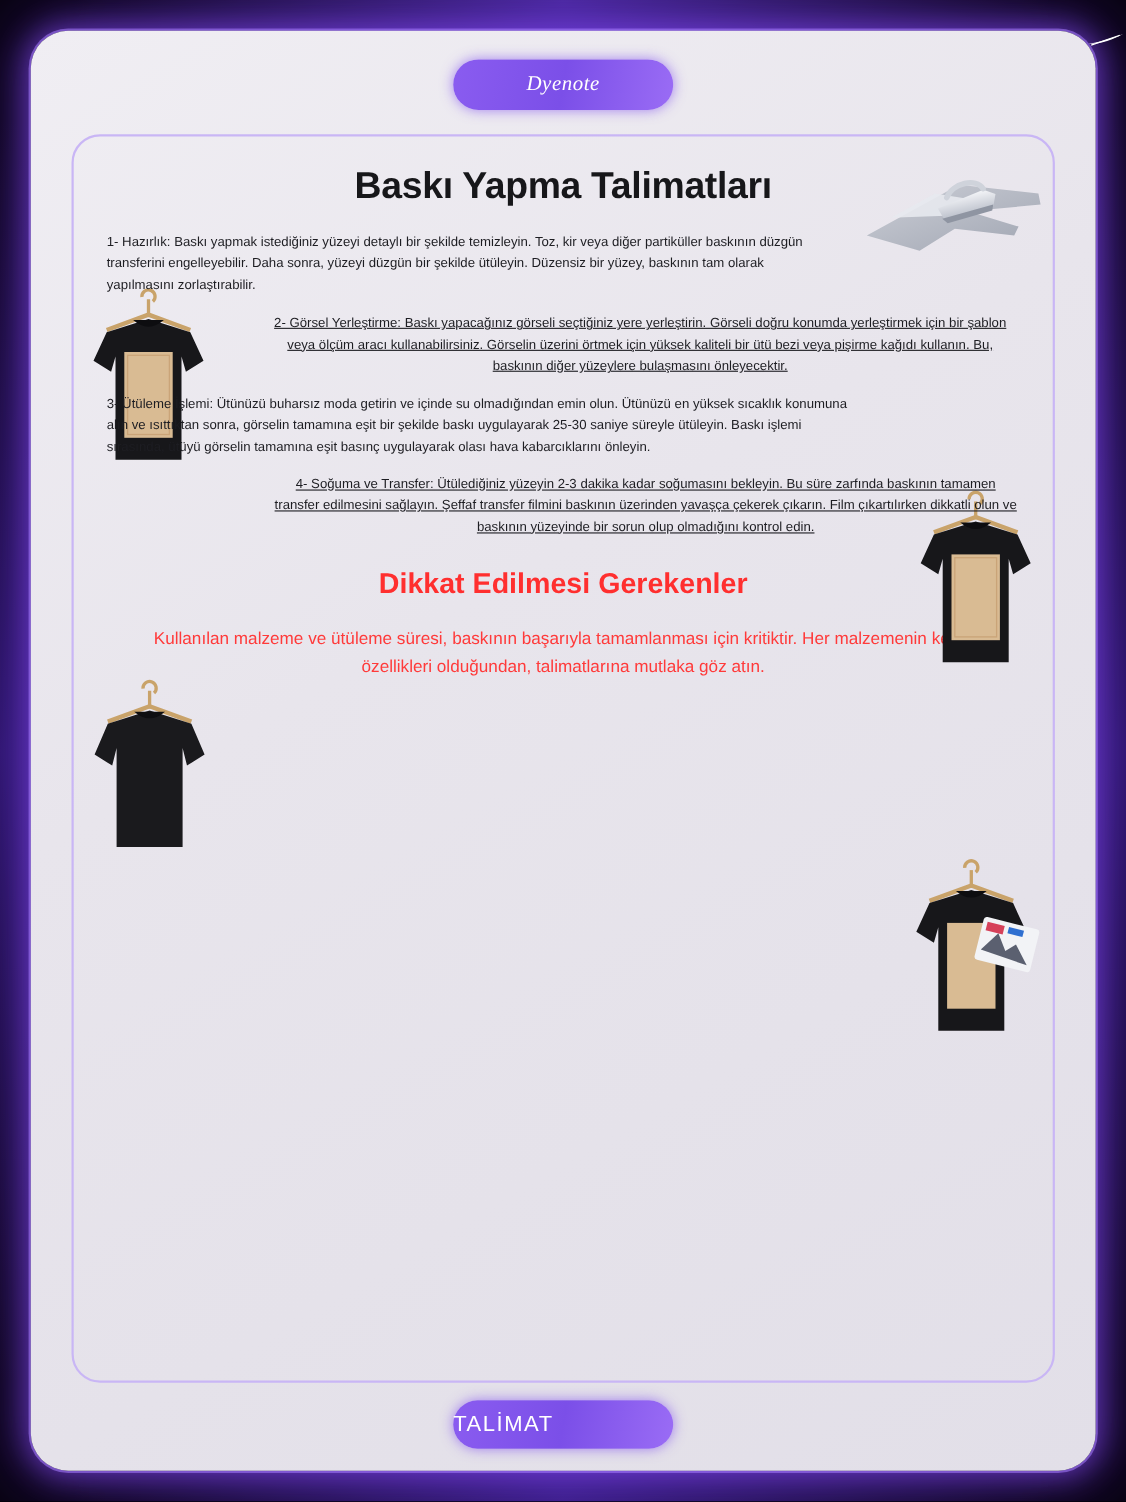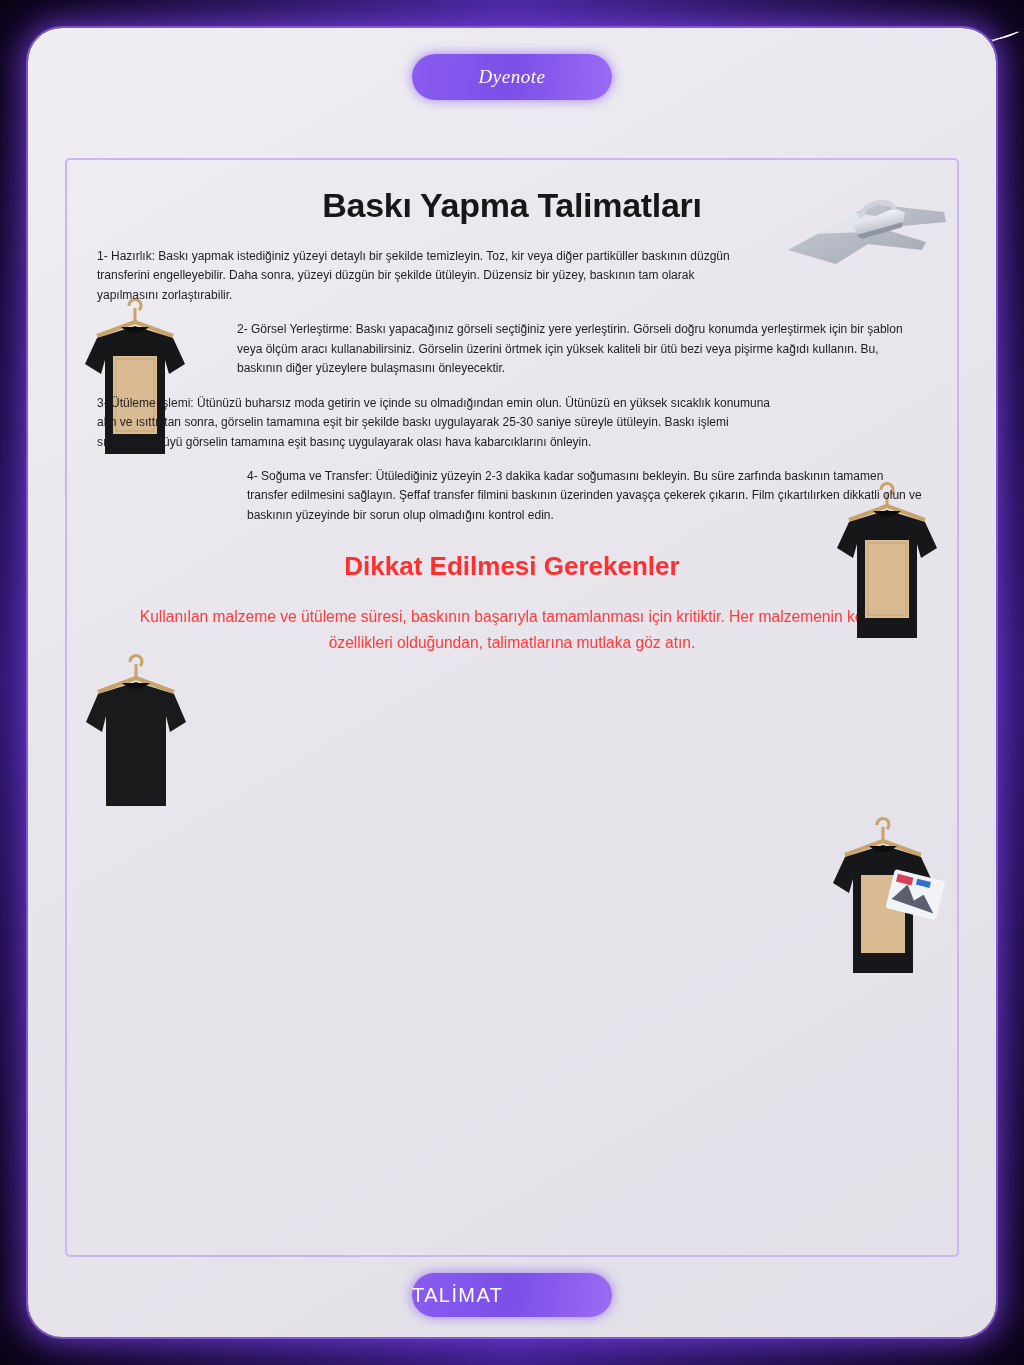--- a/index.html
+++ b/index.html
@@ -69,46 +69,45 @@
     width: 34px;
     height: 12px;
   }
 
   
   .content-box {
     position: relative;
     width: 894px;
     flex: 1 1 auto;
     border: 2px solid #c9b6f5;
-    border-radius: 5px;
+    border-radius: 26px;
     background: transparent;
     padding: 26px 30px 18px 30px;
     overflow: hidden;
-    margin-top: 36px;
   }
 
   .title {
     text-align: center;
     font-size: 34px;
     font-weight: bold;
     color: #17171a;
     letter-spacing: -0.3px;
     margin-bottom: 22px;
   }
 
   .step {
     position: relative;
     font-size: 12px;
     line-height: 1.62;
     color: #1d1d22;
     margin-bottom: 15px;
     min-height: 30px;
   }
   .step.left   { text-align: left; }
-  .step.right  { text-align: left; }
+  .step.right  { text-align: center; text-decoration: underline; }
 
   .step.s1 { padding-right: 170px; }
   .step.s2 { padding-left: 140px; margin-top: 6px; }
   .step.s3 { padding-right: 150px; margin-top: 4px; }
   .step.s4 { padding-left: 150px; margin-top: 4px; }
   .step.s5 { padding-right: 180px; margin-top: 4px; }
 
   .warn-title {
     text-align: center;
     font-size: 26px;

